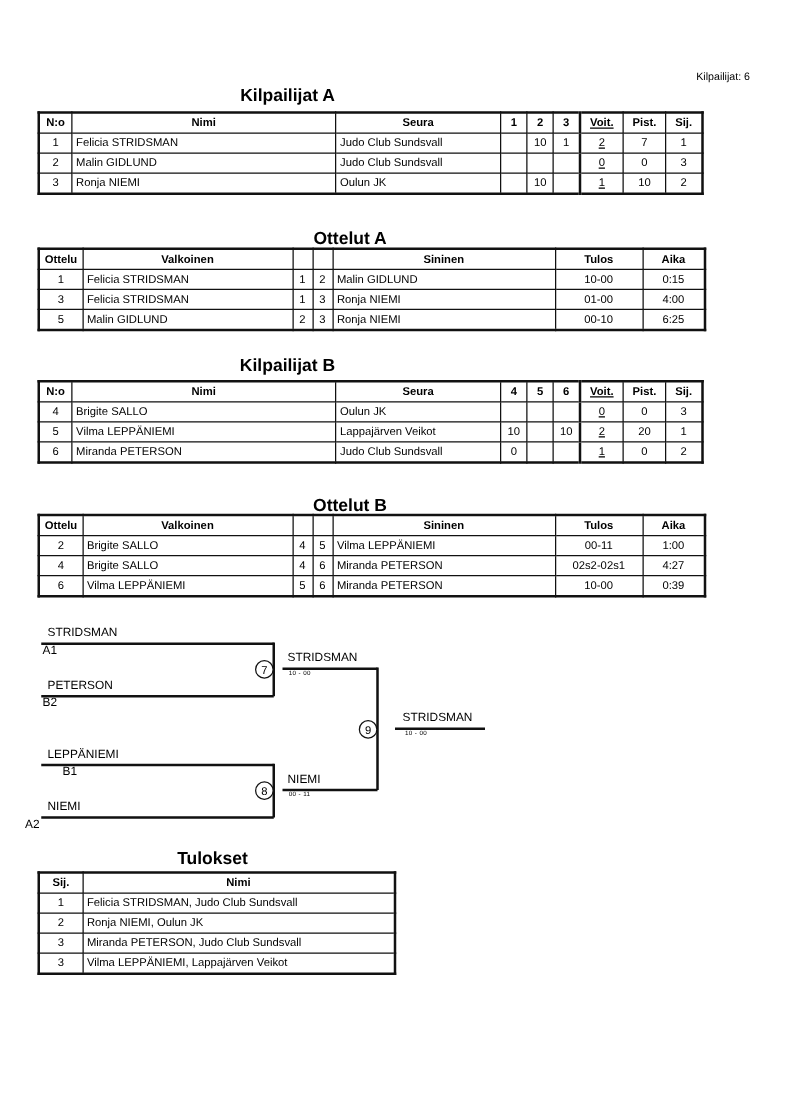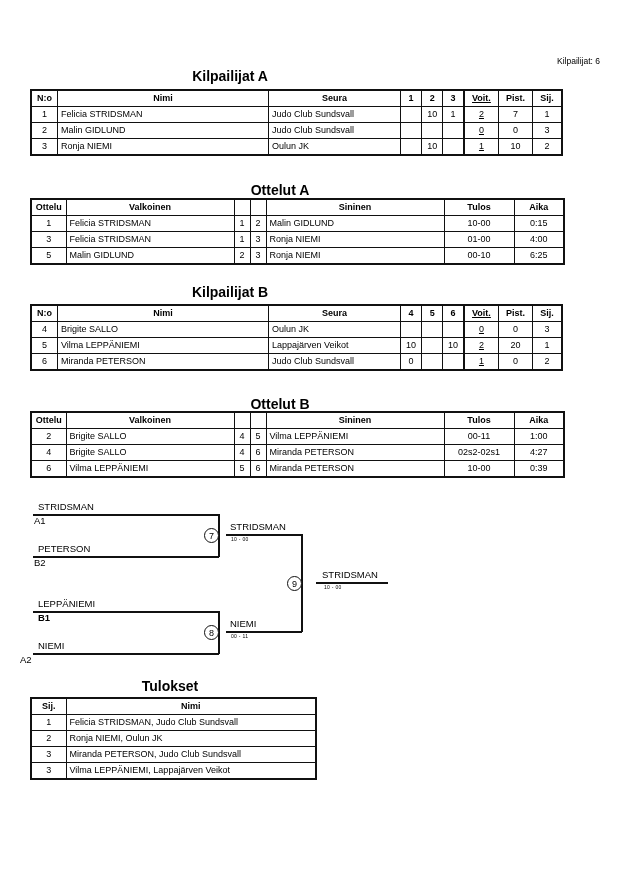--- a/index.html
+++ b/index.html
@@ -382,21 +382,21 @@
     <div class="bk-seed" style="left:34px; top:62px;">B2</div>
 
     <div class="bk-line bk-v" style="left:218px; top:19px; height:43px;"></div>
     <div class="bk-circle" style="left:204px; top:33px;">7</div>
     <div class="bk-name" style="left:230px; top:26px;">STRIDSMAN</div>
     <div class="bk-line bk-h" style="left:226px; top:39px; width:76px;"></div>
     <div class="bk-score" style="left:231px; top:41px;">10 - 00</div>
 
     <div class="bk-name" style="left:38px; top:103px;">LEPPÄNIEMI</div>
     <div class="bk-line bk-h" style="left:33px; top:116px; width:186px;"></div>
-    <div class="bk-seed" style="left:38px; top:117px;font-weight:bold;">B1</div>
+    <div class="bk-seed" style="left:50px; top:117px;">B1</div>
 
     <div class="bk-name" style="left:38px; top:145px;">NIEMI</div>
     <div class="bk-line bk-h" style="left:33px; top:158px; width:186px;"></div>
     <div class="bk-seed" style="left:20px; top:159px;">A2</div>
 
     <div class="bk-line bk-v" style="left:218px; top:116px; height:43px;"></div>
     <div class="bk-circle" style="left:204px; top:130px;">8</div>
     <div class="bk-name" style="left:230px; top:123px;">NIEMI</div>
     <div class="bk-line bk-h" style="left:226px; top:136px; width:76px;"></div>
     <div class="bk-score" style="left:231px; top:138px;">00 - 11</div>

